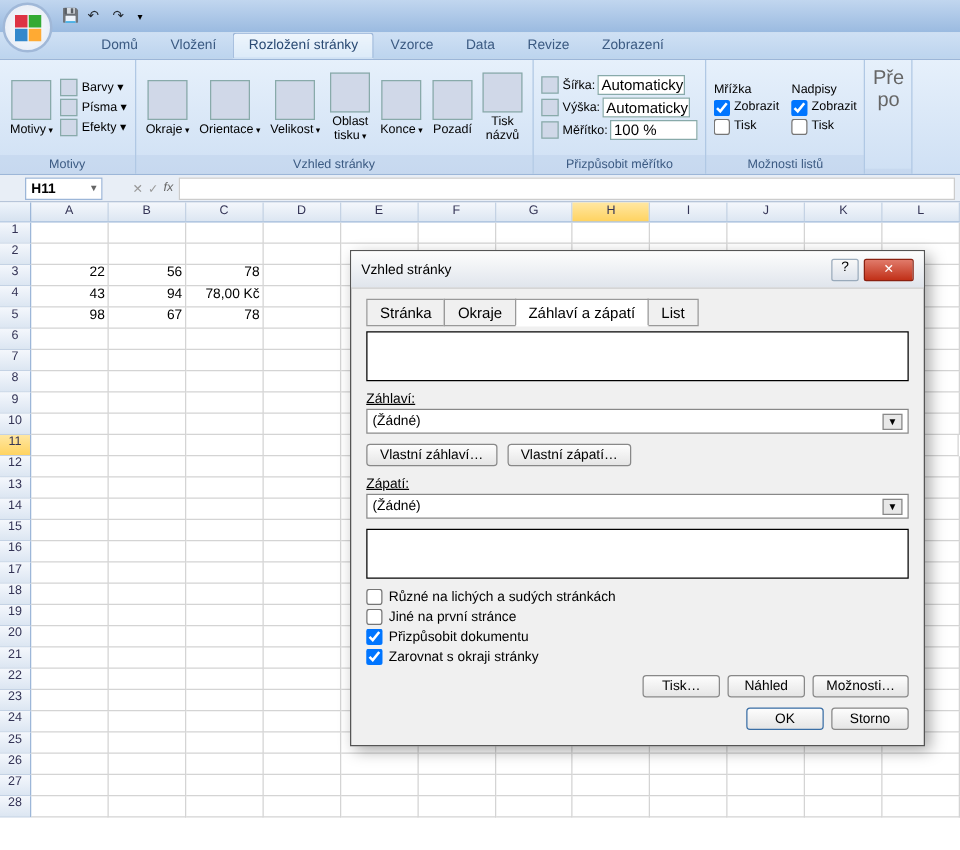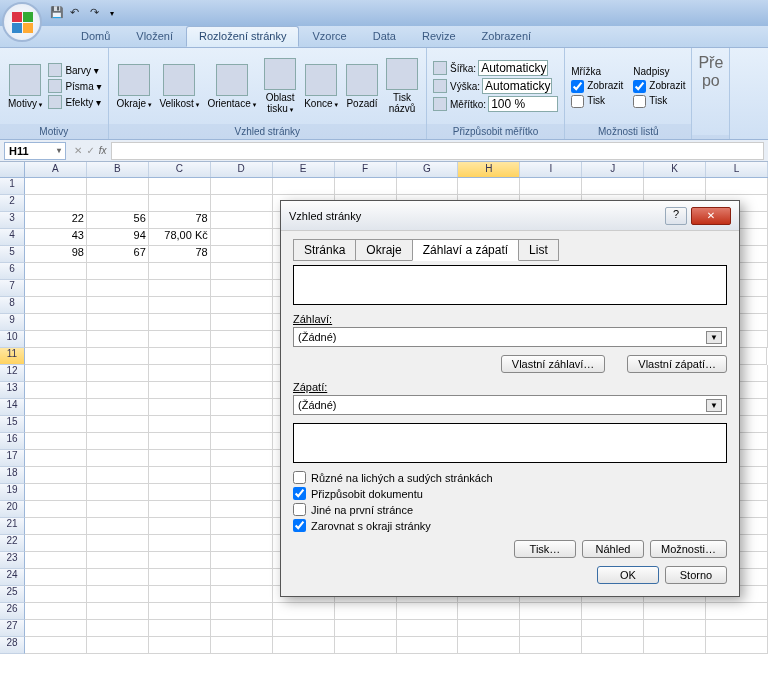--- a/index.html
+++ b/index.html
@@ -32,21 +32,21 @@
 .bigbtn .lbl { font-size: 10px; text-align:center; line-height:1.1;}
 .arrow::after{content:" ▾"; font-size:7px;}
 
 .smallrow { display: flex; align-items: center; padding: 1px 2px; font-size: 10px; white-space:nowrap;}
 .smallrow .sic { width:14px; height:14px; background:#d0d8e8; border:1px solid #8aa; margin-right:3px;}
 .spin { width:70px; height:16px; border:1px solid #8aa; background:#fff; font-size:12px; padding:0 2px; display:inline-block; margin-left:2px;}
 .cb { margin-right:3px; position:relative; top:1px;}
 
 
 .fbar { height: 22px; display: flex; align-items: center; border-bottom: 1px solid #a6b8d0; background:#e8eef6;}
-.namebox { width: 62px; height: 18px; border: 1px solid #9cb6d8; background:#fff; margin:0 4px; font-weight:bold; padding:1px 4px; display:flex; align-items:center;}
+.namebox { width: 62px; height: 18px; border: 1px solid #9cb6d8; background:#fff; margin:0 20px; font-weight:bold; padding:1px 4px; display:flex; align-items:center;}
 .namebox::after{content:"▾"; margin-left:auto; font-size:8px; color:#666;}
 .fxbtns { display:flex; gap:4px; padding:0 4px; }
 .fxbtns span{color:#999; font-size:10px;}
 .fxbtns .fx{font-style:italic; color:#666;}
 .formula { flex:1; height:18px; border:1px solid #ccc; background:#fff; margin-right:4px;}
 
 
 .sheet { position: relative; }
 .colhdr { display:flex; height:16px; background:linear-gradient(#f4f7fc,#dce6f2); border-bottom:1px solid #9cb6d8;}
 .corner{width:25px; border-right:1px solid #9cb6d8; background:linear-gradient(#eef4fb,#d6e2f0);}
@@ -66,21 +66,21 @@
 .dlg-close{width:40px; height:18px; background:linear-gradient(#e07a6a,#c13018); border:1px solid #8a2010; border-radius:2px; color:#fff; text-align:center; font-size:10px; line-height:16px; margin-left:4px;}
 .dlg-help{width:22px; height:18px; background:linear-gradient(#f8f8f8,#dde3ec); border:1px solid #9ab; border-radius:2px; text-align:center;}
 .dlg-body{padding:8px 12px 12px;}
 .dlgtabs{display:flex; margin-bottom:4px;}
 .dtab{padding:3px 10px; border:1px solid #999; background:#f0f0f0; border-bottom:1px solid #999; margin-right:-1px; font-size:12px;}
 .dtab.active{background:#fff; border-bottom:1px solid #fff; position:relative; z-index:1;}
 .preview{height:40px; border:1px solid #000; background:#fff; margin-bottom:8px;}
 .dlabel{margin:2px 0;}
 .dselect{width:100%; height:20px; border:1px solid #888; background:#fff; display:flex; align-items:center; padding:0 4px;}
 .dselect::after{content:"▼"; margin-left:auto; font-size:8px; background:#e8e8e8; border:1px solid #888; padding:1px 3px;}
-.dbtnrow{display:flex; justify-content:flex-end; gap:22px; margin:8px 0;}
+.dbtnrow{display:flex; justify-content:flex-start; gap:8px; margin:8px 0;}
 .dbtn{padding:2px 10px; border:1px solid #888; background:linear-gradient(#fdfdfd,#e5e5e5); border-radius:3px; min-width:72px; text-align:center;}
 .dcheck{display:flex; align-items:center; margin:3px 0;}
 .dcheck input{margin-right:5px;}
 .dlg-footer{display:flex; justify-content:flex-end; gap:6px; margin-top:8px;}
 .dlg-footer .dbtn{min-width:62px;}
 .dbtn.primary{border:1px solid #3a6ea5;}
 </style>
 </head>
 <body>
 
@@ -138,25 +138,25 @@
   </div>
 
   <div class="group">
     <div class="group-body">
       <div class="bigbtn">
           <div class="ic"></div>
           <div class="lbl arrow">Okraje</div>
         </div>
       <div class="bigbtn">
           <div class="ic"></div>
-          <div class="lbl arrow">Velikost</div>
+          <div class="lbl arrow">Orientace</div>
         </div>
       <div class="bigbtn">
           <div class="ic"></div>
-          <div class="lbl arrow">Orientace</div>
+          <div class="lbl arrow">Velikost</div>
         </div>
       <div class="bigbtn">
           <div class="ic"></div>
           <div class="lbl arrow" style="white-space:pre">Oblast
 tisku</div>
         </div>
       <div class="bigbtn">
           <div class="ic"></div>
           <div class="lbl arrow">Konce</div>
         </div>
@@ -708,26 +708,26 @@
     <div class="dlabel"><span style="text-decoration:underline">Zápatí:</span></div>
     <div class="dselect">
         <span>(Žádné)</span>
       </div>
     <div class="preview" style="margin-top:8px;"></div>
     <div class="dcheck">
         <input type="checkbox" style="">
         <span>Různé na lichých a sudých stránkách</span>
       </div>
     <div class="dcheck">
+        <input type="checkbox" style="">
+        <span>Jiné na první stránce</span>
+      </div>
+    <div class="dcheck">
         <input type="checkbox" checked="" style="">
         <span>Přizpůsobit dokumentu</span>
-      </div>
-    <div class="dcheck">
-        <input type="checkbox" style="">
-        <span>Jiné na první stránce</span>
       </div>
     <div class="dcheck">
         <input type="checkbox" checked="" style="">
         <span>Zarovnat s okraji stránky</span>
       </div>
     <div class="dlg-footer" style="justify-content:flex-end;">
       <div class="dbtn">Tisk…</div>
       <div class="dbtn">Náhled</div>
       <div class="dbtn">Možnosti…</div>
     </div>

